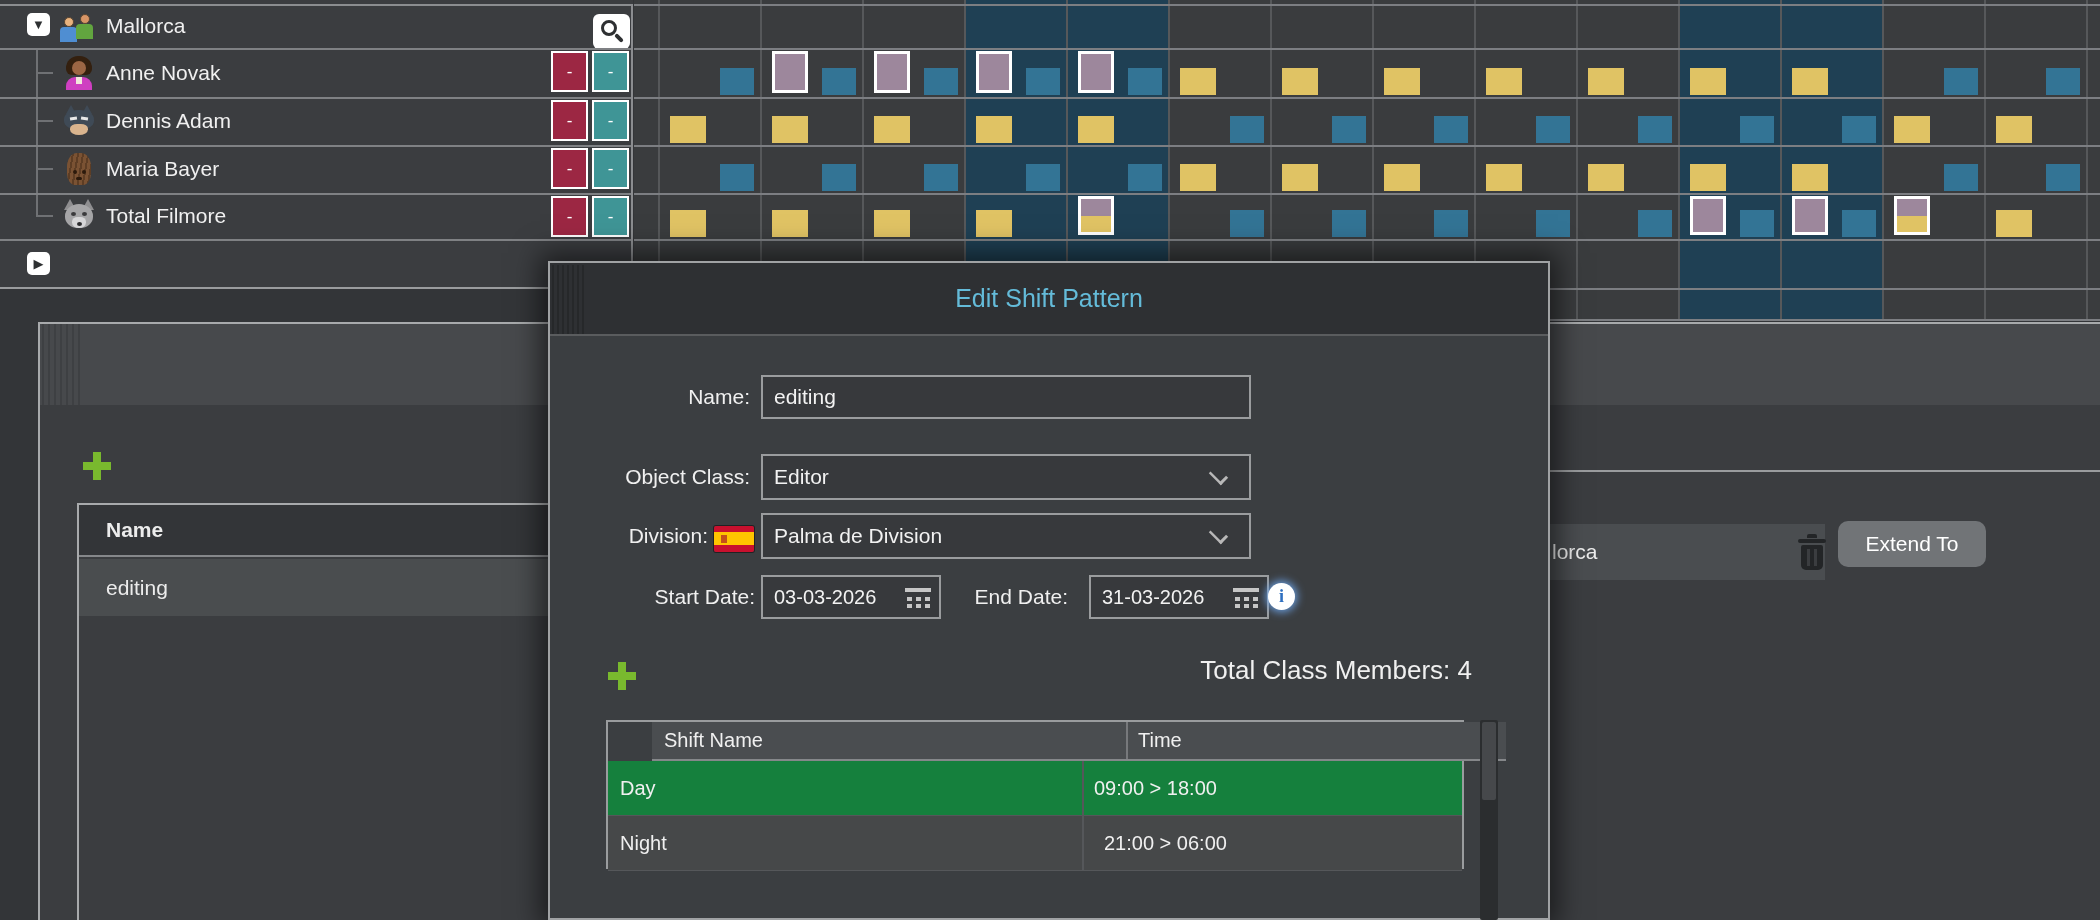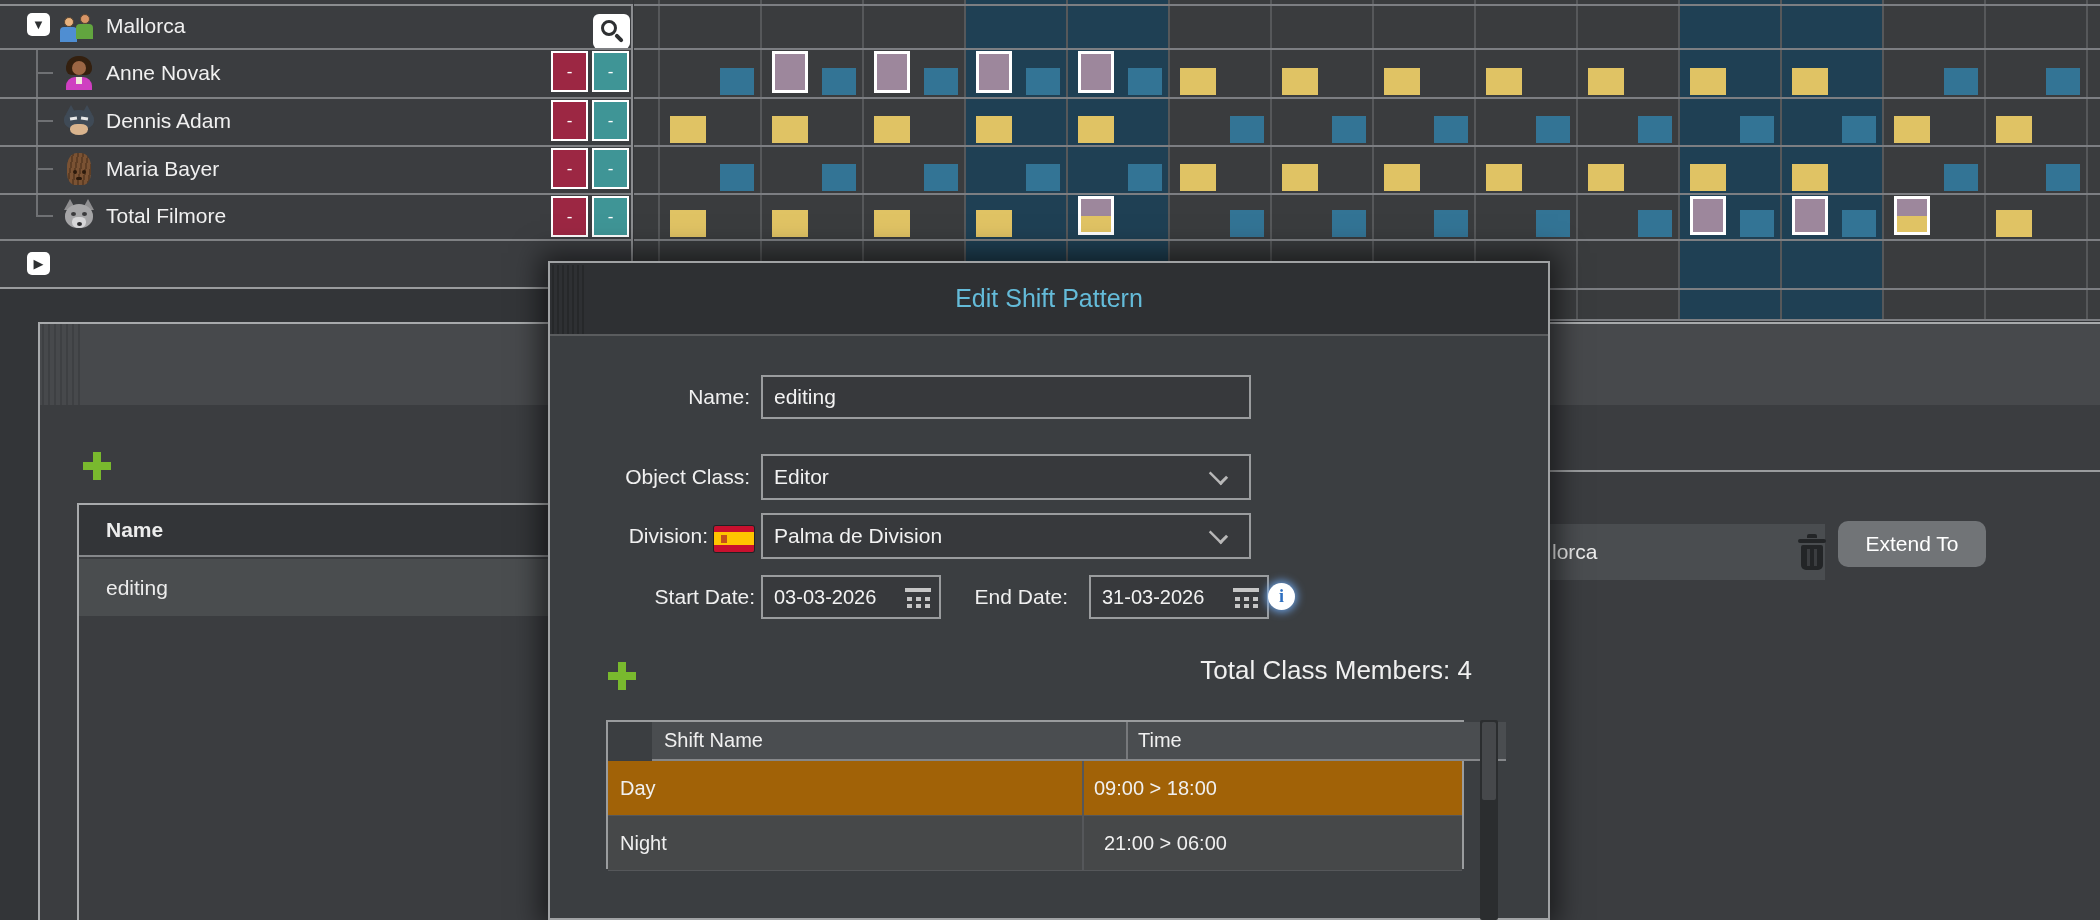--- a/index.html
+++ b/index.html
@@ -370,21 +370,21 @@
 
     <div class="abs plus" style="left:58px;top:399px;"></div>
     <div class="abs m-total">Total Class Members: 4</div>
 
     <div class="abs m-table" id="m-shift-table">
         <div class="mt-head">
           <div class="mt-cell" style="left: 0px; width: 474px;">Shift Name</div>
           <div class="mt-cell" style="left: 474px; right: 0px;">Time</div>
           <div class="mt-vdiv" style="left: 474px;"></div>
         </div>
-        <div class="mt-row" style="top: 39px; background: #a16207;">
+        <div class="mt-row" style="top: 39px; background: #15803d;">
           <div class="mt-cell" style="left: 0px; width: 474px;">Day</div>
           <div class="mt-cell" style="left: 474px; right: 0px;">09:00 &gt; 18:00</div>
           <div class="mt-vdiv" style="left: 474px; background: rgb(85, 87, 90);"></div>
         </div>
         <div class="mt-row" style="top: 94px; background: rgb(70, 72, 73);">
           <div class="mt-cell" style="left: 0px; width: 474px;">Night</div>
           <div class="mt-cell" style="left: 484px; right: 0px;">21:00 &gt; 06:00</div>
           <div class="mt-vdiv" style="left: 474px; background: rgb(85, 87, 90);"></div>
         </div>
       </div>

